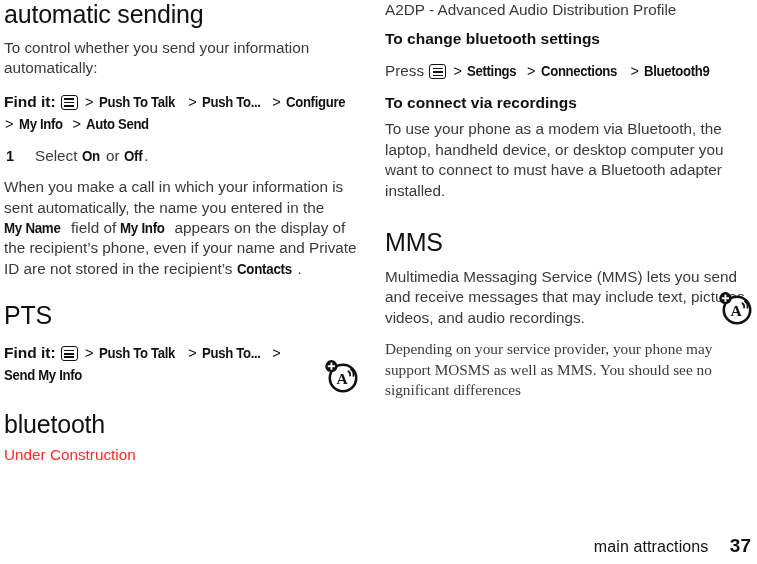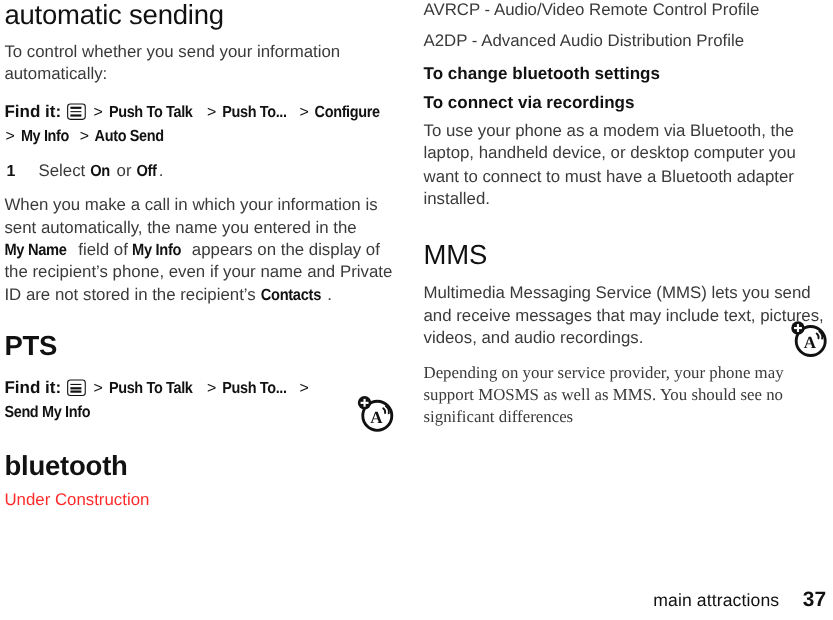--- a/index.html
+++ b/index.html
@@ -36,21 +36,21 @@
   
   h1.section-title {
     font-family: "Liberation Sans", sans-serif;
     font-weight: 400;
     font-size: 25px;
     line-height: 29px;
     color: #111111;
     margin: 0 0 9px 0;
     letter-spacing: -0.2px;
   }
-  h1.section-title.tight { margin-bottom: 6px; font-weight: bold; }
+  h1.section-title.tight { margin-bottom: 6px; }
 
   h2.sub-title {
     font-family: "Liberation Sans", sans-serif;
     font-weight: 700;
     font-size: 15.5px;
     line-height: 19px;
     color: #111111;
     margin: 13px 0 7px 0;
   }
 
@@ -242,26 +242,35 @@
       <span class="pathitem">Send My Info</span>
     </p>
 
     <h1 class="section-title tight" style="margin-top:24px;">bluetooth</h1>
 
     <p class="note-red" style="color:#FF2A2A;">Under Construction</p>
   </div>
 
   <div class="col col-right">
 
-    <p class="body" style="margin-bottom:8px;">AVRCP - Audio/Video Remote Control Profile</p>
 
     <p class="body" style="margin-bottom:9px;">A2DP - Advanced Audio Distribution Profile</p>
 
     <h2 class="sub-title" style="margin-top:4px;">To change bluetooth settings</h2>
 
+    <p class="path">
+      <span class="lead-plain">Press</span>
+      <span class="menu-icon"><i></i><i></i><i></i></span>
+      <span class="sep">&gt;</span>
+      <span class="pathitem">Settings</span>
+      <span class="sep">&gt;</span>
+      <span class="pathitem">Connections</span>
+      <span class="sep">&gt;</span>
+      <span class="pathitem">Bluetooth9</span>
+    </p>
 
     <h2 class="sub-title" style="margin-top:6px;">To connect via recordings</h2>
 
     <p class="body">To use your phone as a modem via Bluetooth, the laptop, handheld device, or desktop computer you want to connect to must have a Bluetooth adapter installed.</p>
 
     <h1 class="section-title" style="margin-top:27px; margin-bottom:10px;">MMS</h1>
 
     <p class="body">Multimedia Messaging Service (MMS) lets you send and receive messages that may include text, pictures, videos, and audio recordings.</p>
 
     <p class="body last">Depending on your service provider, your phone may support MOSMS as well as MMS. You should see no significant differences</p>

